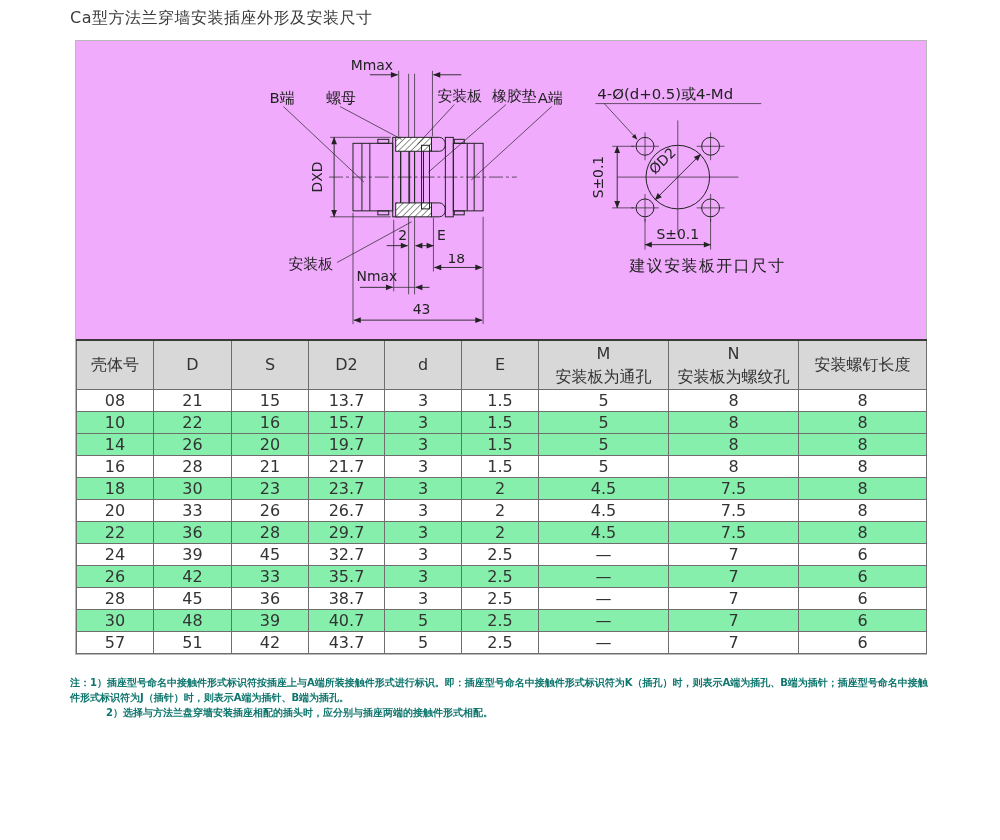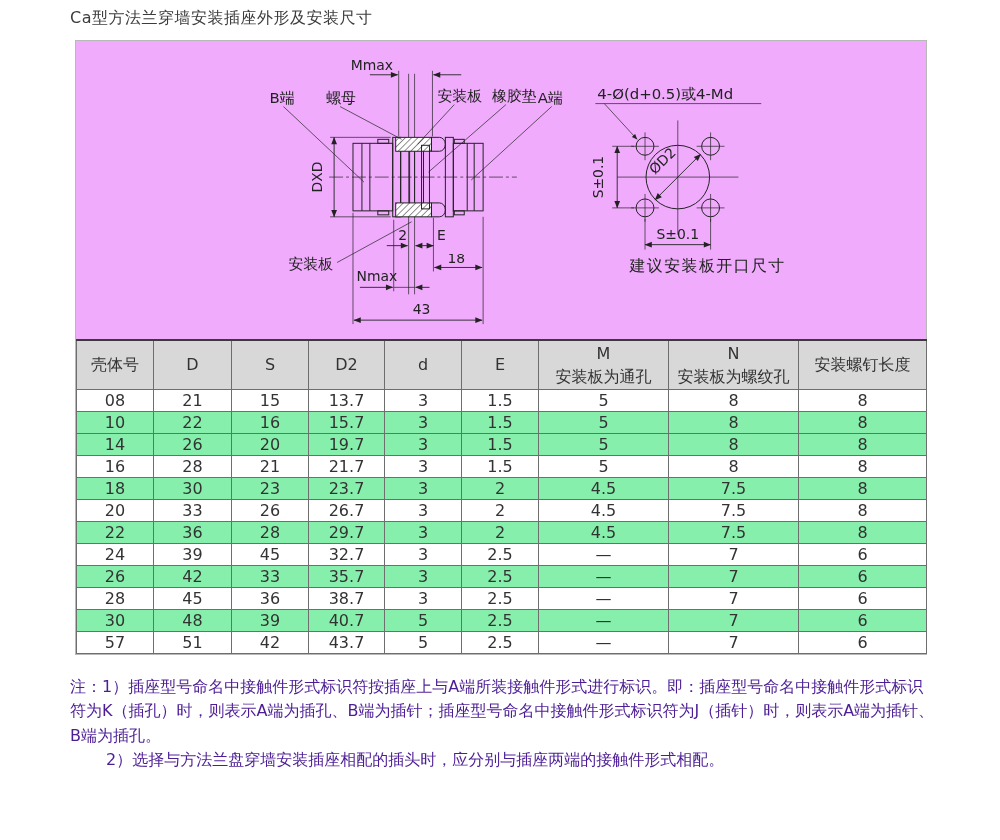--- a/index.html
+++ b/index.html
@@ -7,21 +7,21 @@
   .page{padding:6px 0 0 70px;}
   .title{font-size:16px;color:#3c3c3c;margin:2px 0 11px 0;letter-spacing:.5px;}
   .content-box{width:850px;margin-left:5px;border:1px solid #b8b8b8;background:#fff;}
   .figure{position:relative;height:298px;background:#f0abfc;}
   .figure svg{position:absolute;left:0;top:0;}
   table.spec{width:100%;border-collapse:collapse;table-layout:fixed;font-size:16px;color:#333;border-top:2px solid #3a3a3a;}
   table.spec th,table.spec td{border:1px solid #6e6e6e;text-align:center;vertical-align:middle;padding:0;font-weight:normal;overflow:hidden;white-space:nowrap;}
   table.spec thead th{background:#d8d8d8;height:48px;line-height:1.45;}
   table.spec tbody td{height:21px;}
   table.spec tbody tr.alt{background:#86efac;}
-  .notes{width:866px;margin-top:20px;font-size:16px;line-height:1.52;color:#4c1d95;}
+  .notes{width:866px;margin-top:20px;font-size:10px;line-height:1.52;color:#0f766e;font-weight:bold;}
   .notes p{margin:0;}
   .notes p.indent{text-indent:36px;}
   svg text{fill:#222;}
   .dwg-line{stroke:#222;stroke-width:1;fill:none;}
   .dwg-thin{stroke:#222;stroke-width:.7;fill:none;}
   .dwg-dim{stroke:#222;stroke-width:.9;fill:none;}
   .t-dim{font-size:14px;}
   .t-cjk{font-size:15px;}
 </style>
 </head>

